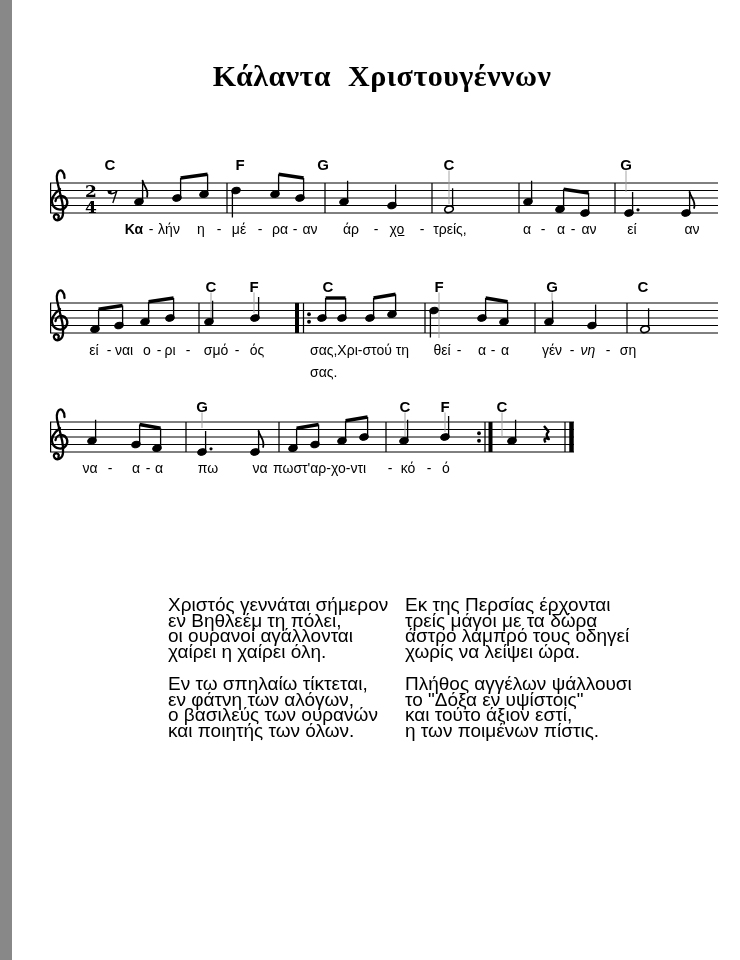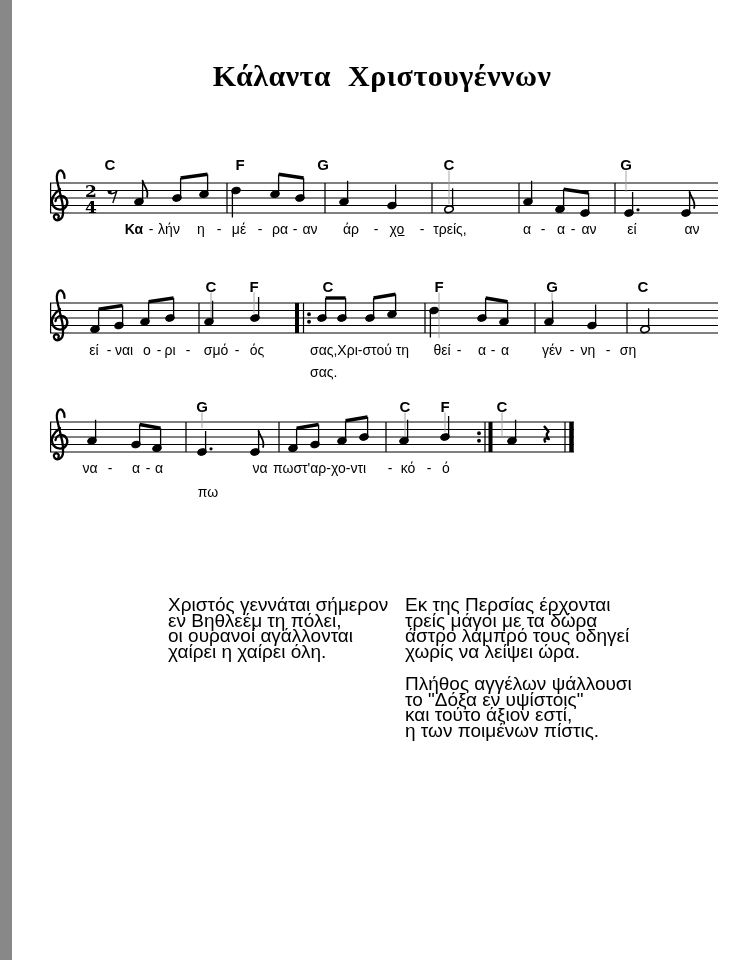--- a/index.html
+++ b/index.html
@@ -257,48 +257,54 @@
       <div class="lyr" style="left: 225px; top: 342px;">-</div>
       <div class="lyr" style="left: 245px; top: 342px;">ός</div>
       <div class="lyr left" style="left: 298px; top: 342px;">σας,Χρι-στού τη</div>
       <div class="lyr" style="left: 430px; top: 342px;">θεί</div>
       <div class="lyr" style="left: 447px; top: 342px;">-</div>
       <div class="lyr" style="left: 470px; top: 342px;">α</div>
       <div class="lyr" style="left: 481px; top: 342px;">-</div>
       <div class="lyr" style="left: 493px; top: 342px;">α</div>
       <div class="lyr" style="left: 540px; top: 342px;">γέν</div>
       <div class="lyr" style="left: 560px; top: 342px;">-</div>
-      <div class="lyr" style="left: 576px; top: 342px;">νη</div>
+      <div class="lyr" style="left: 576px; top: 342px; font-style: italic;">νη</div>
       <div class="lyr" style="left: 596px; top: 342px;">-</div>
       <div class="lyr" style="left: 616px; top: 342px;">ση</div>
       <div class="lyr left" style="left: 298px; top: 364px;">σας.</div>
       <div class="chord" style="left: 190px; top: 398px;">G</div>
       <div class="chord" style="left: 393px; top: 398px;">C</div>
       <div class="chord" style="left: 433px; top: 398px;">F</div>
       <div class="chord" style="left: 490px; top: 398px;">C</div>
       <div class="lyr" style="left: 78px; top: 460px;">να</div>
       <div class="lyr" style="left: 98px; top: 460px;">-</div>
       <div class="lyr" style="left: 124px; top: 460px;">α</div>
       <div class="lyr" style="left: 136px; top: 460px;">-</div>
       <div class="lyr" style="left: 147px; top: 460px;">α</div>
-      <div class="lyr" style="left: 196px; top: 484px; text-align: center;">πω</div>
+      <div class="lyr" style="left: 196px; top: 460px; text-align: center;">πω</div>
       <div class="lyr" style="left: 248px; top: 460px;">να</div>
       <div class="lyr left" style="left: 261px; top: 460px;">πωστ'αρ-χο-ντι</div>
       <div class="lyr" style="left: 378px; top: 460px;">-</div>
       <div class="lyr" style="left: 396px; top: 460px;">κό</div>
       <div class="lyr" style="left: 417px; top: 460px;">-</div>
       <div class="lyr" style="left: 434px; top: 460px;">ό</div>
     </div>
   <div id="verses">
       <div class="verse-col" style="left: 156px; top: 597px;">
         <div class="stanza">
           <div class="vline">Χριστός γεννάται σήμερον</div>
           <div class="vline">εν Βηθλεέμ τη πόλει,</div>
           <div class="vline">οι ουρανοί αγάλλονται</div>
           <div class="vline">χαίρει η χαίρει όλη.</div>
+        </div>
+        <div class="stanza">
+          <div class="vline">Εν τω σπηλαίω τίκτεται,</div>
+          <div class="vline">εν φάτνη των αλόγων,</div>
+          <div class="vline">ο βασιλεύς των ουρανών</div>
+          <div class="vline">και ποιητής των όλων.</div>
         </div>
       </div>
       <div class="verse-col" style="left: 393px; top: 597px;">
         <div class="stanza">
           <div class="vline">Εκ της Περσίας έρχονται</div>
           <div class="vline">τρείς μάγοι με τα δώρα</div>
           <div class="vline">άστρο λαμπρό τους οδηγεί</div>
           <div class="vline">χωρίς να λείψει ώρα.</div>
         </div>
         <div class="stanza">

